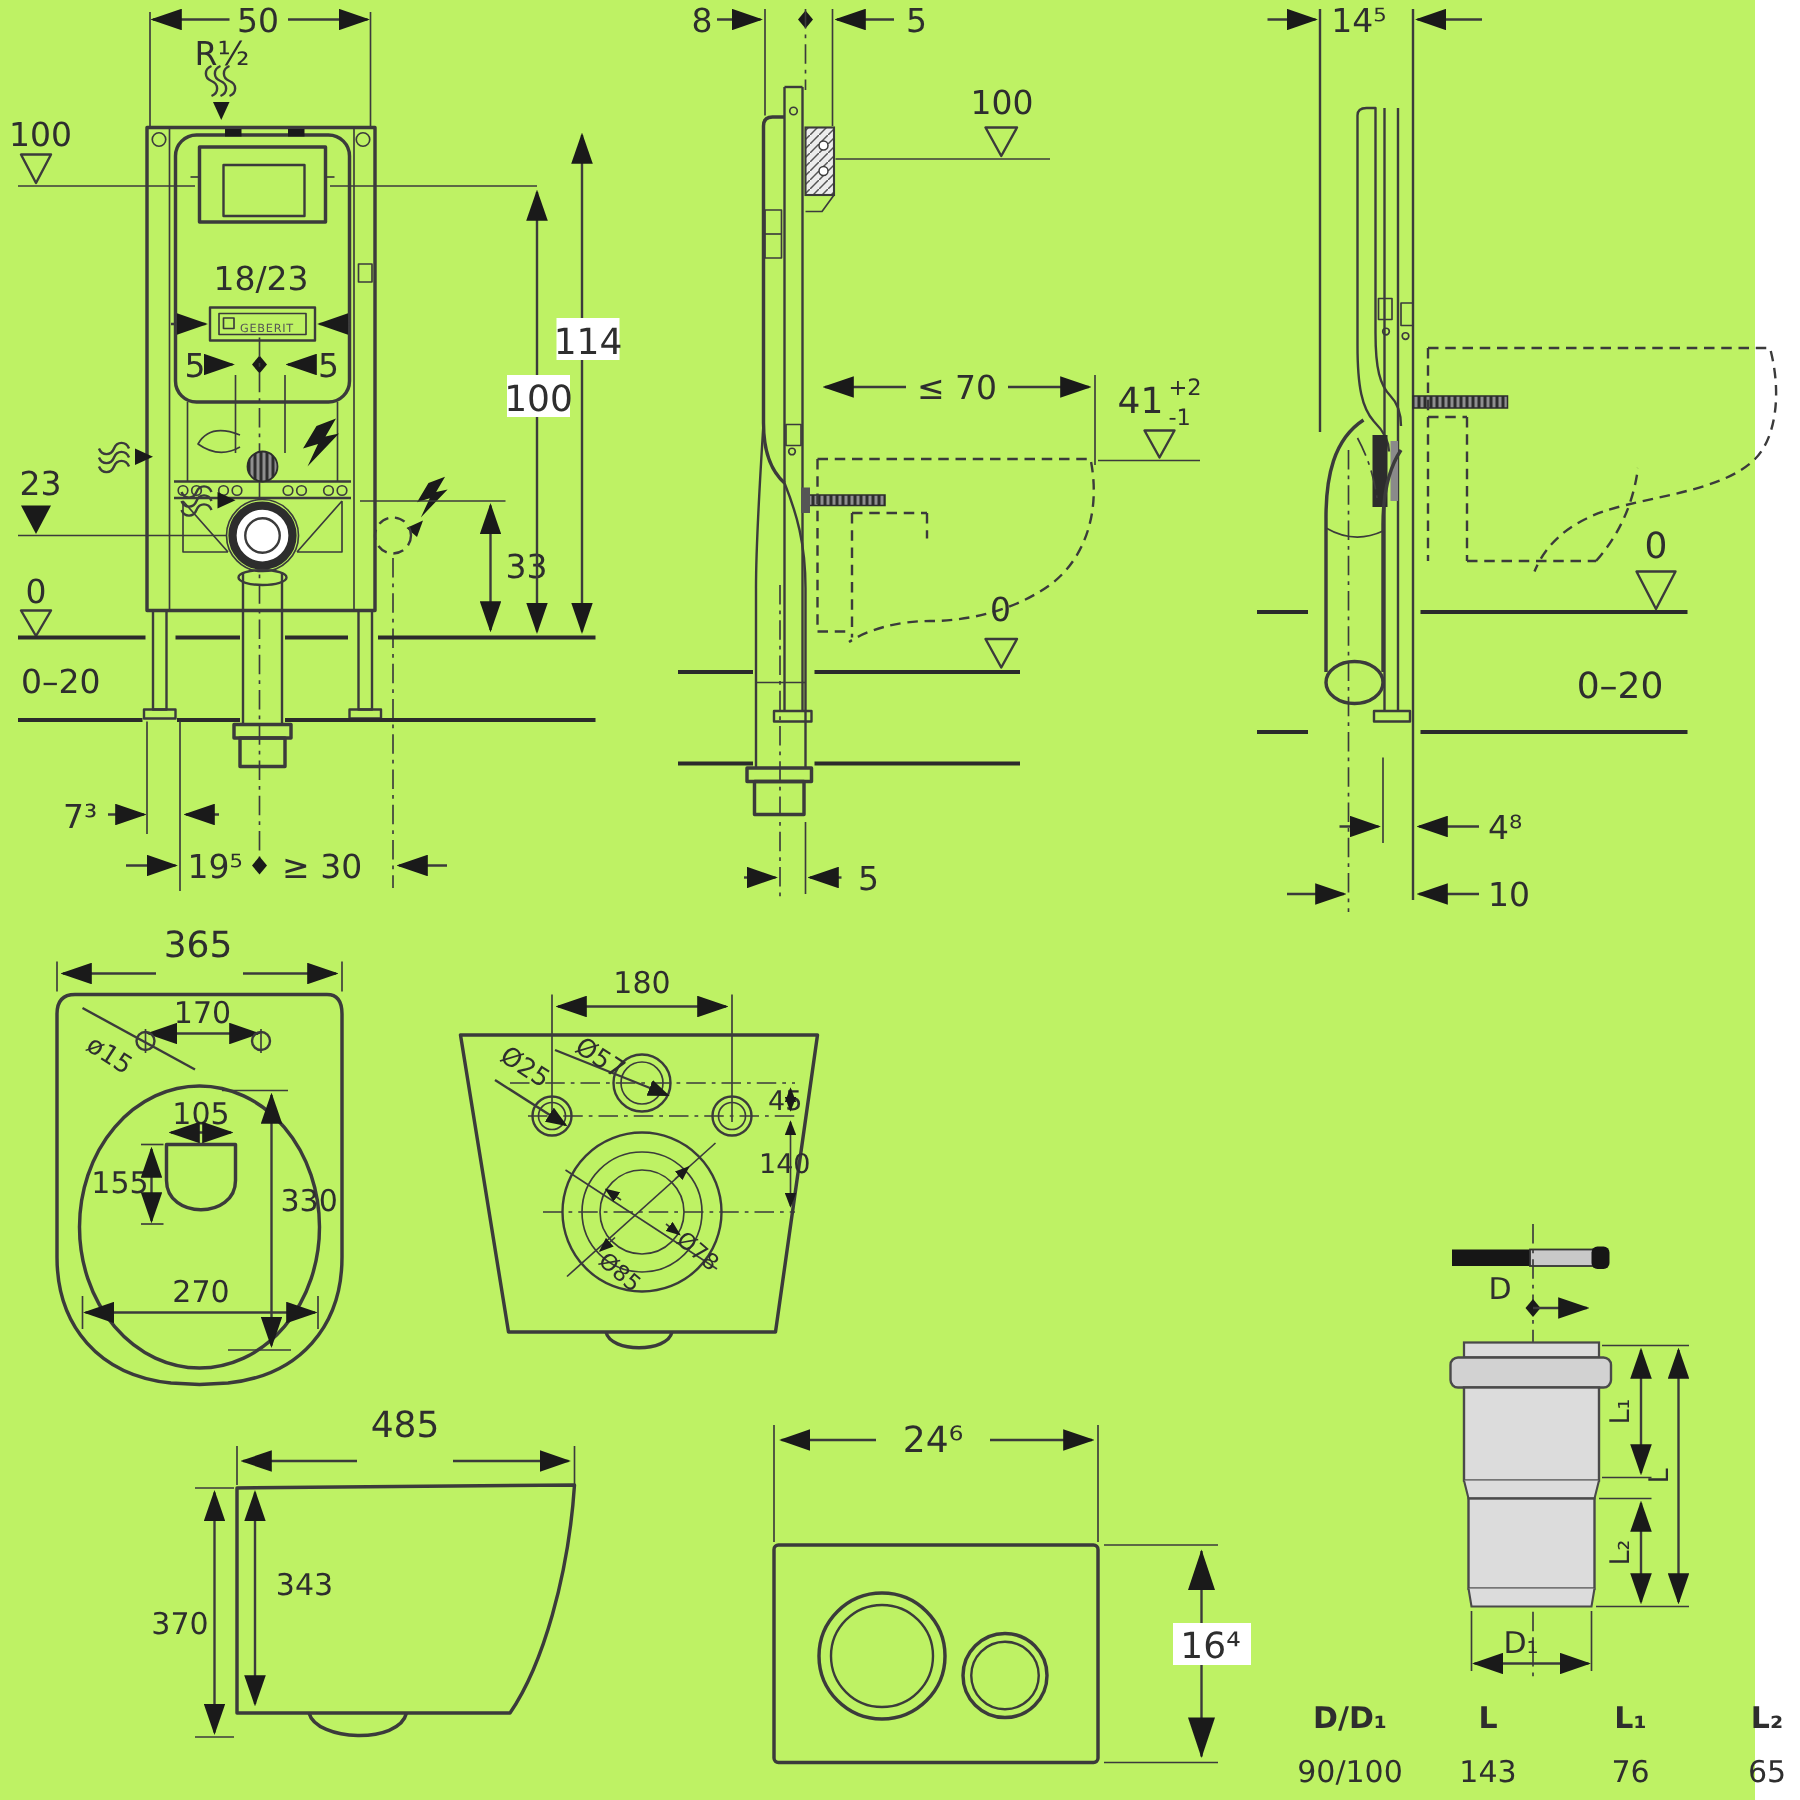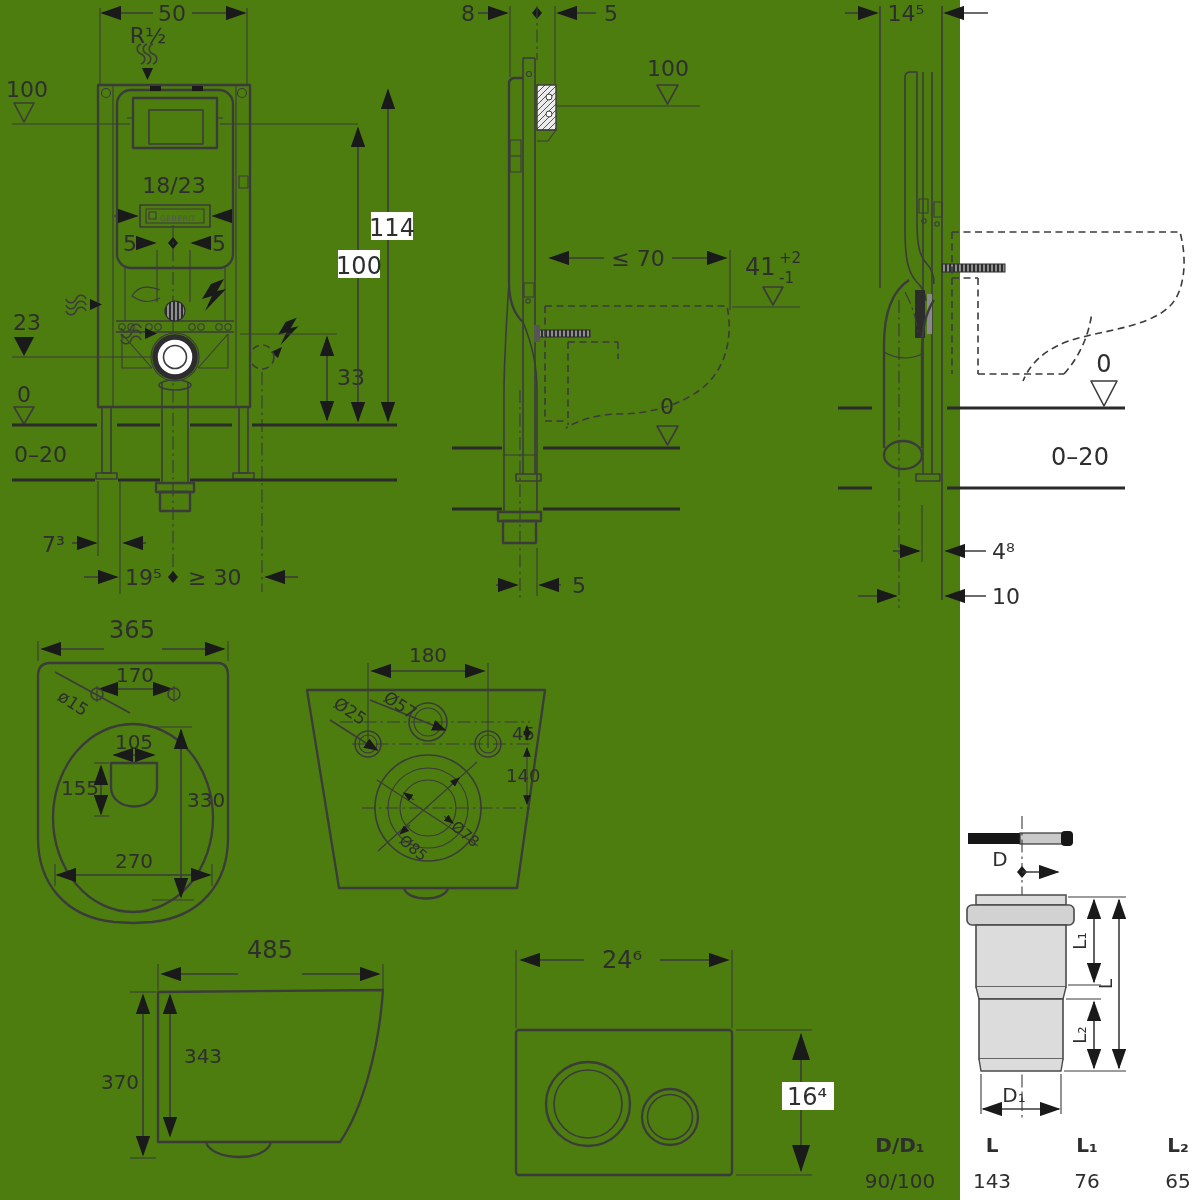--- a/index.html
+++ b/index.html
@@ -1,16 +1,16 @@
 <!DOCTYPE html>
 <html><head>
 <meta charset="utf-8">
 <style>
   html,body{margin:0;padding:0;background:#fff}
-  #canvas{width:960px;height:1200px;position:relative;background:#4d7c0f;font-family:"DejaVu Sans",sans-serif}
+  #canvas{width:1170px;height:1200px;position:relative;background:#bef264;font-family:"DejaVu Sans",sans-serif}
   svg{display:block}
   .s{stroke:#3b3b3b;stroke-width:1.6;fill:none;stroke-linecap:butt;stroke-linejoin:round}
   .s1{stroke-width:1.1}
   .s2{stroke-width:2.3}
   .fl{stroke:#2b2b2b;stroke-width:2.8;fill:none}
   .dsh{stroke-dasharray:7 4.5}
   .ddot{stroke-dasharray:13 4 2.5 4;stroke-width:1.1}
   .thin{stroke-width:0.9}
   text{fill:#2e2e2e;font-family:"DejaVu Sans",sans-serif}
   .d{font-size:22px}

